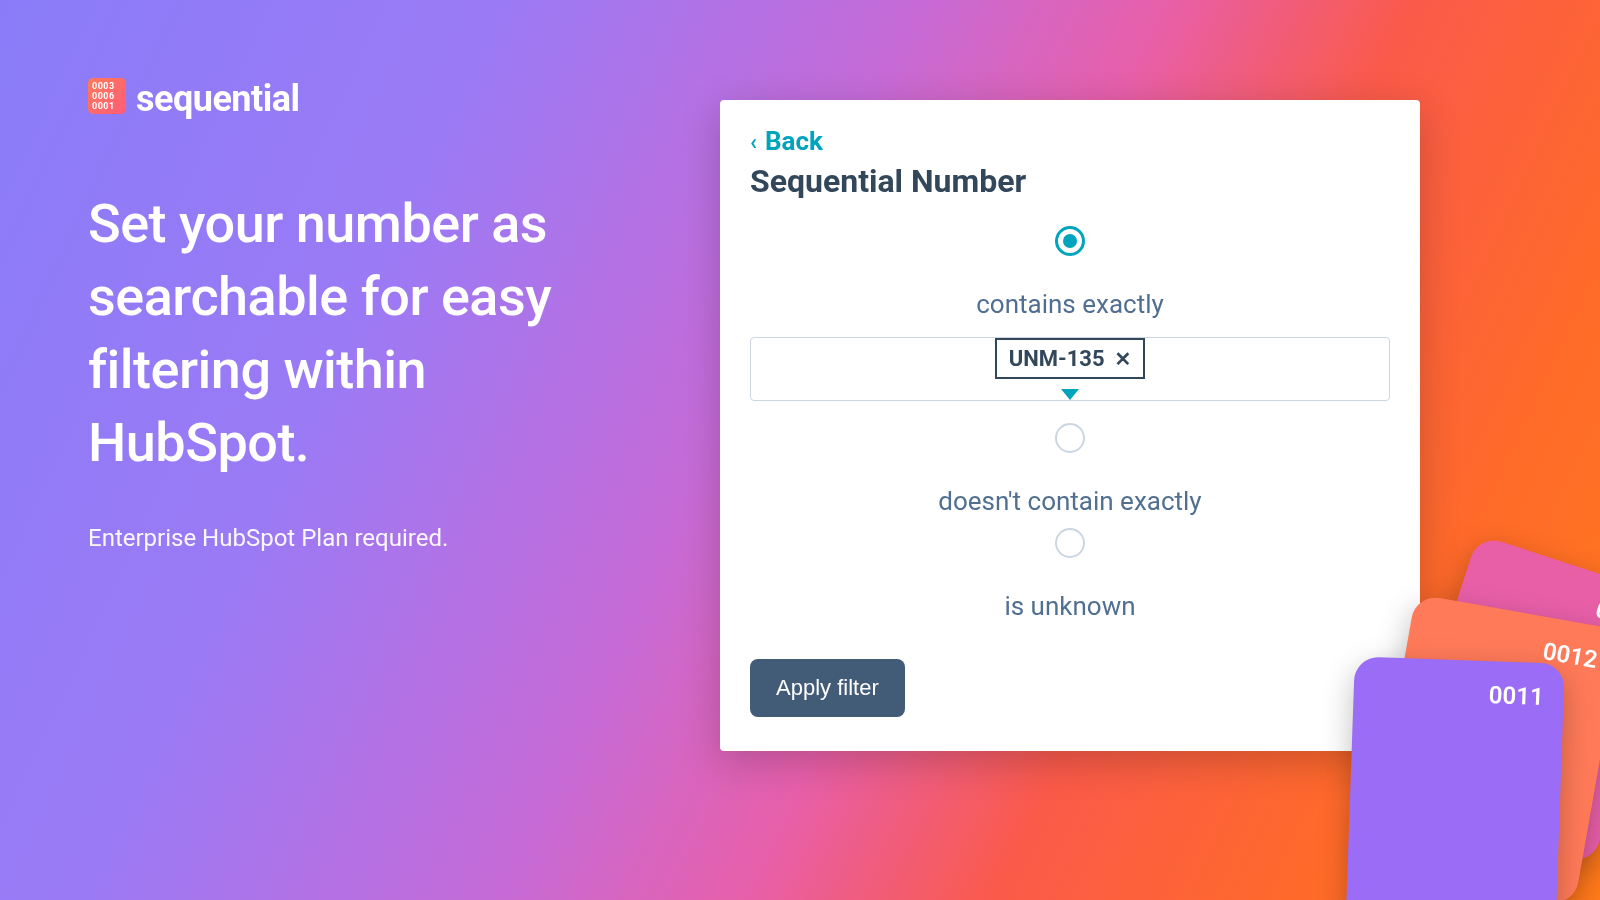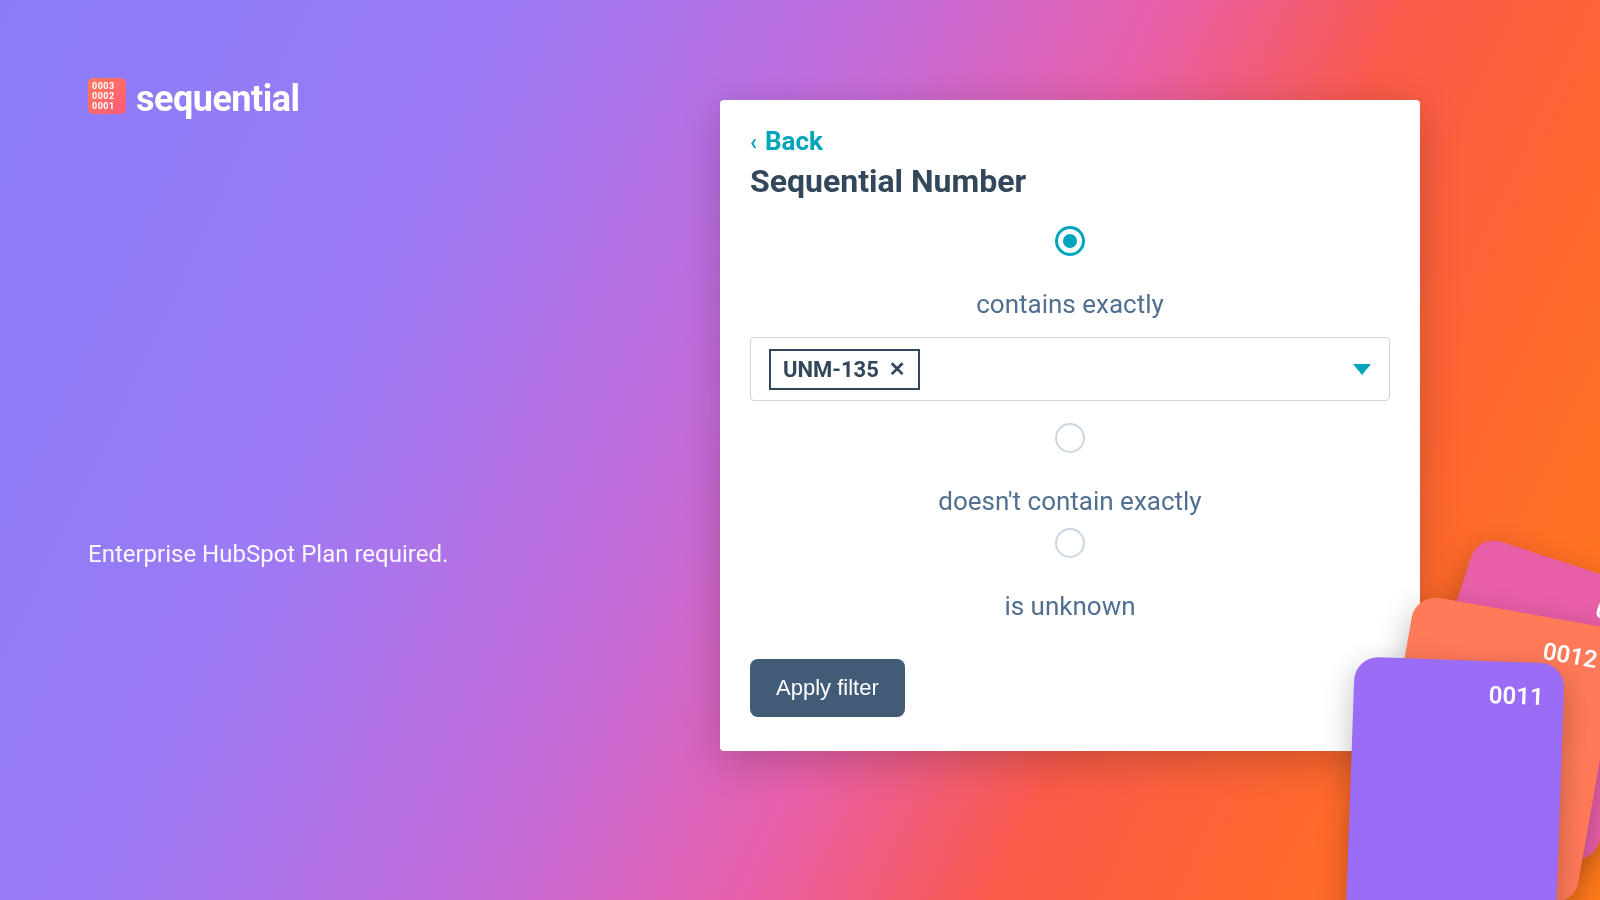--- a/index.html
+++ b/index.html
@@ -11,35 +11,35 @@
   }
 
   
   .logo { position: absolute; top: 78px; left: 88px; display: flex; gap: 10px; }
   .logo-mark { width: 38px; height: 36px; border-radius: 5px; background: linear-gradient(135deg,#ff7a59,#ff5c7a); position: relative; display:flex; flex-direction:column; justify-content:center; padding:3px 4px; gap:1px;}
   .logo-mark span { color:#fff; font-size:9px; font-weight:700; line-height:1; letter-spacing:0.5px;}
   .logo-text { color: #fff; font-weight: 700; font-size: 36px; letter-spacing: -0.5px; }
 
   
   .headline { position: absolute; top: 188px; left: 88px; width: 560px; color: #fff; font-size: 54px; font-weight: 500; line-height: 1.35; letter-spacing: -0.5px;}
-  .subhead  { position: absolute; top: 540px; left: 88px; color: #fff; font-size: 24px; font-weight: 400; opacity: 0.95; }
+  .subhead  { position: absolute; top: 524px; left: 88px; color: #fff; font-size: 24px; font-weight: 400; opacity: 0.95; }
 
   
   .card { position: absolute; top: 100px; left: 720px; width: 700px; background: #fff; border-radius: 4px; box-shadow: 0 10px 40px rgba(0,0,0,0.2); padding: 26px 30px 34px 30px; }
   .back { color: #00a4bd; font-weight: 700; font-size: 26px; display: flex; align-items: center; gap: 8px; cursor: pointer; }
   .back .chev { font-size: 22px; }
   .card-title { color: #33475b; font-weight: 700; font-size: 32px; margin-top: 6px; margin-bottom: 26px; }
 
   .radio-row { display: flex; align-items: center; gap: 33px; margin: 12px 0; flex-direction: column; }
   .radio { width: 30px; height: 30px; border-radius: 50%; border: 2px solid #cbd6e2; position: relative; flex-shrink:0; }
   .radio.selected { border: 3px solid #00a4bd; }
   .radio.selected::after { content:""; position:absolute; inset:5px; background:#00a4bd; border-radius:50%; }
   .radio-label { color: #516f90; font-size: 26px; }
 
-  .select-box { margin: 18px 0 22px 0; border: 1px solid #cbd6e2; border-radius: 4px; height: 64px; display:flex; align-items:center; justify-content:space-between; padding: 0 18px; }
+  .select-box { margin: 18px 0 22px 0; border: 1px solid #cbd6e2; border-radius: 4px; height: 64px; display:flex; align-items:center; justify-content:space-between; padding: 0 18px; flex-direction: column; }
   .chip { border: 2px solid #33475b; padding: 6px 12px; display:flex; align-items:center; gap:10px; font-weight:700; color:#33475b; font-size:22px; }
   .chip-x { font-size: 20px; color:#33475b; cursor:pointer; }
   .caret { width:0; height:0; border-left:9px solid transparent; border-right:9px solid transparent; border-top:11px solid #00a4bd; }
 
   .apply-btn { margin-top: 26px; background:#425b76; color:#fff; border:none; border-radius:8px; font-size:22px; padding:16px 26px; cursor:pointer; }
 
   
   .deco { position:absolute; right:-30px; bottom:-30px; width:360px; height:320px; }
   .dc { position:absolute; width:210px; height:280px; border-radius:24px; box-shadow:0 10px 30px rgba(0,0,0,0.25); color:#fff; font-weight:600; font-size:24px; padding:20px; text-align:right; }
   .dc1 { background:#e85fa8; transform:rotate(18deg); right:-10px; bottom:90px; }
@@ -47,26 +47,27 @@
   .dc3 { background:#9b6cf6; transform:rotate(2deg); right:70px; bottom:-10px; }
 </style>
 </head>
 <body>
 
 <div class="canvas">
 
   <div class="logo">
     <div class="logo-mark">
       <span>0003</span>
-      <span>0002</span>
+      <span>0006</span>
       <span>0001</span>
     </div>
     <div class="logo-text">sequential</div>
   </div>
 
+  <div class="headline">Set your number as searchable for easy filtering within HubSpot.</div>
   <div class="subhead">Enterprise HubSpot Plan required.</div>
 
   <div class="card">
     <div class="back">
       <span class="chev">‹</span>
       <span>Back</span>
     </div>
     <div class="card-title">Sequential Number</div>
 
     <div class="radio-row">

